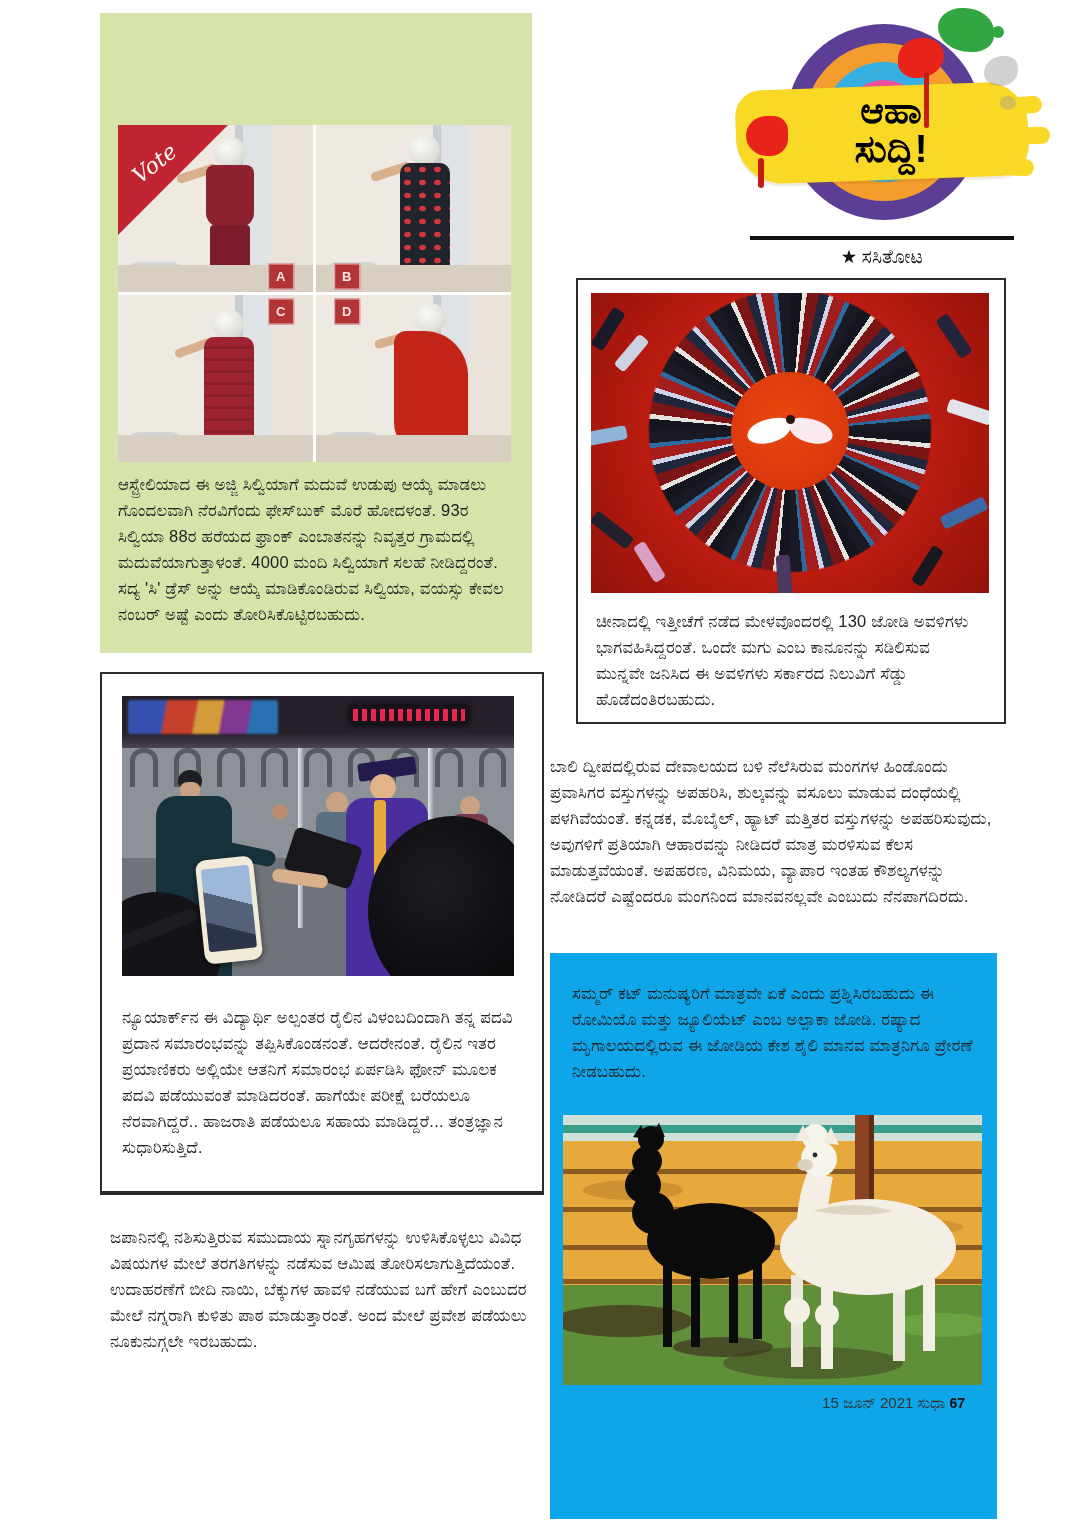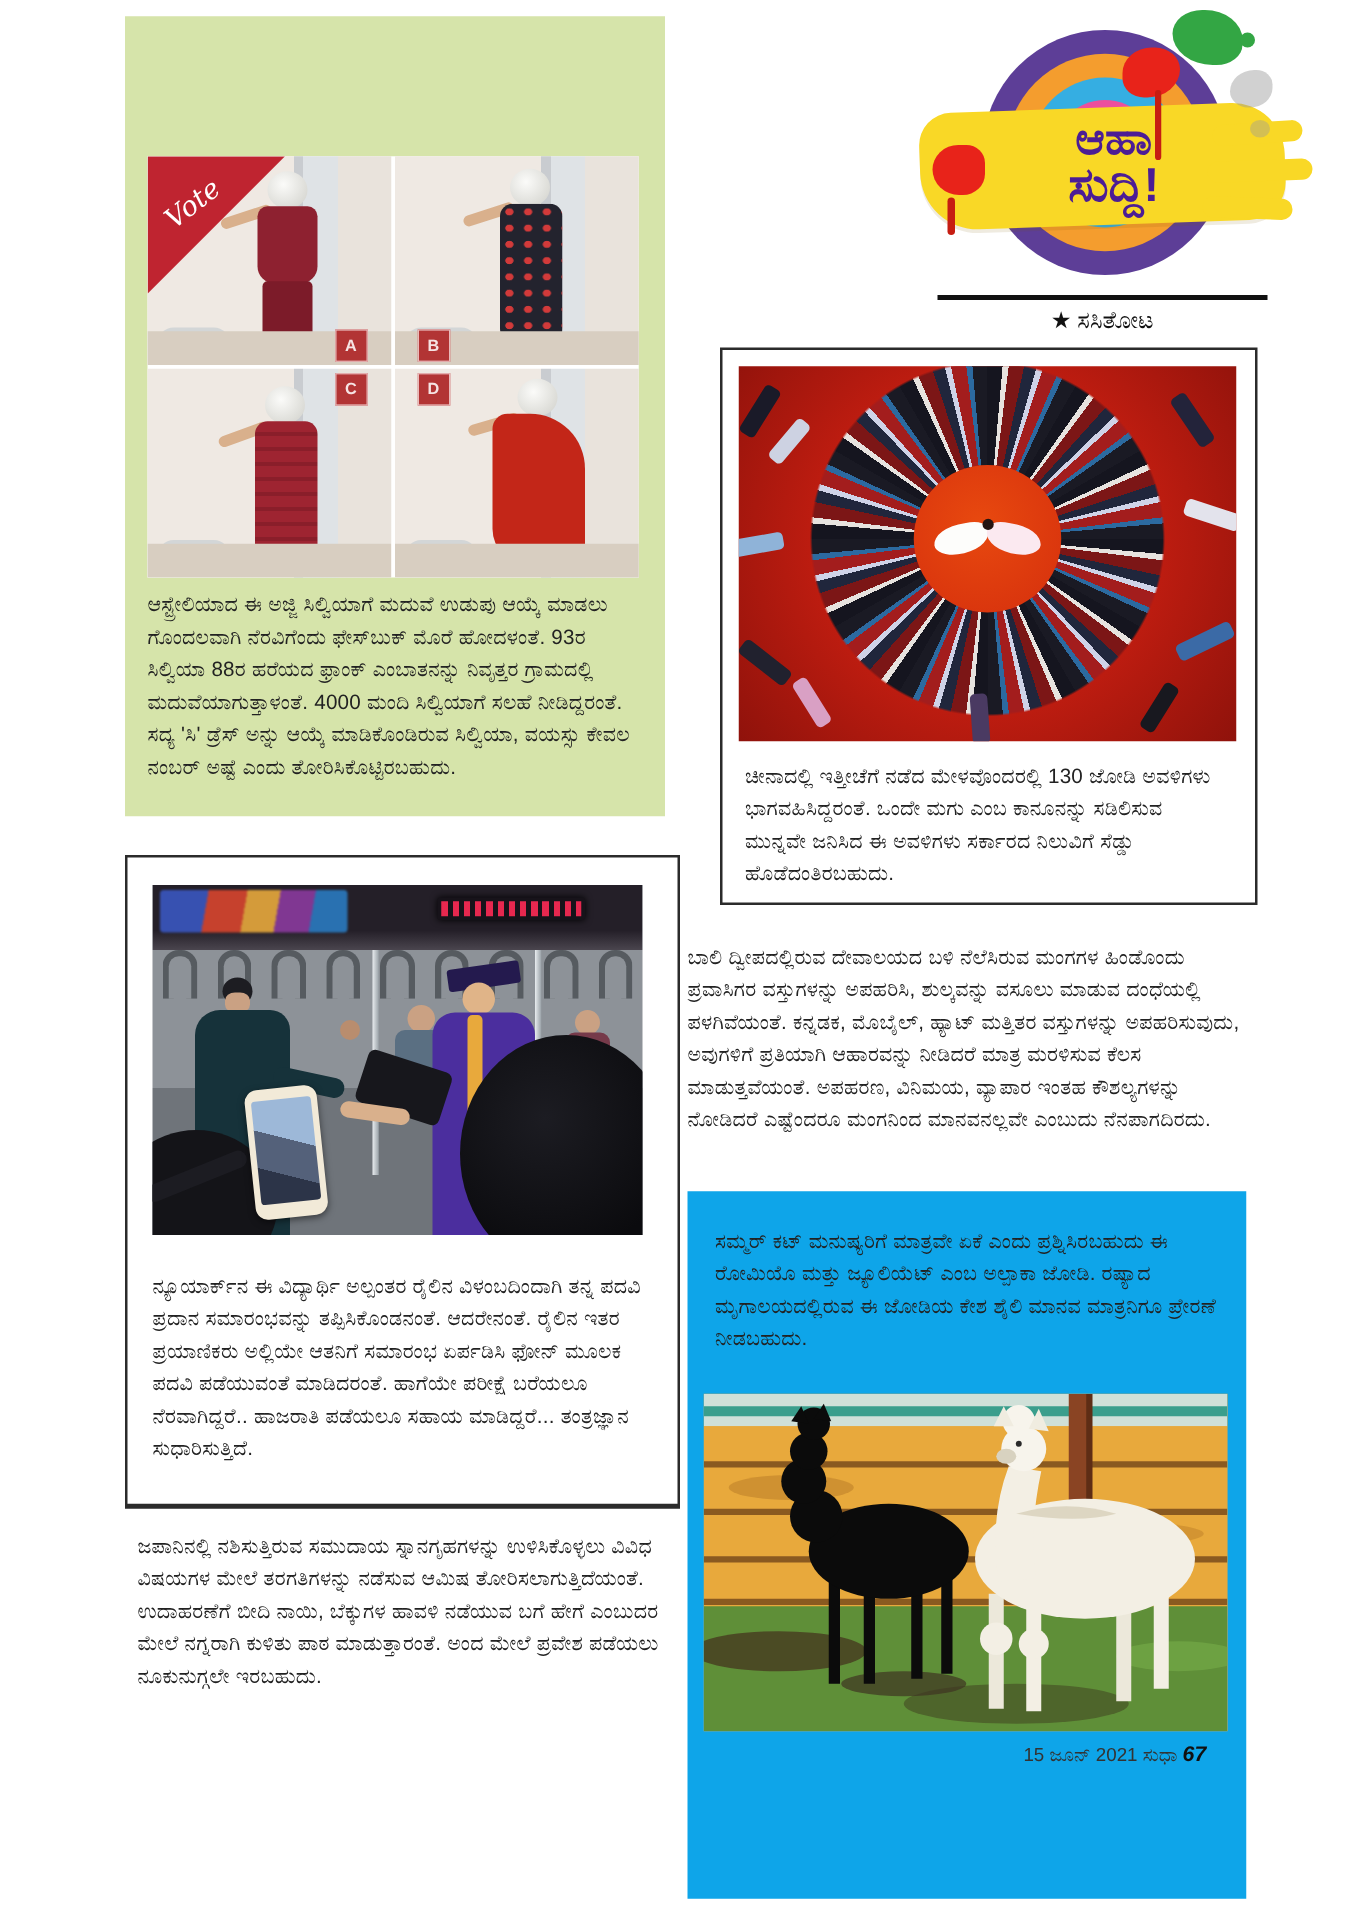--- a/index.html
+++ b/index.html
@@ -5,32 +5,32 @@
   html,body{margin:0;padding:0;background:#ffffff;}
   .page{position:relative;width:1078px;height:1525px;background:#fff;overflow:hidden;
         font-family:"Liberation Sans",sans-serif;color:#1f1f1f;margin:0 auto;}
   .txt{font-size:16.5px;line-height:26px;letter-spacing:.2px;color:#222;text-align:left;}
   .abs{position:absolute;}
 
   
   .greenbox{left:100px;top:13px;width:432px;height:640px;background:#d6e4aa;}
   .whitebox{background:#fff;border:2px solid #2b2b2b;}
   .twinsbox{left:576px;top:278px;width:426px;height:442px;}
-  .subwaybox{left:100px;top:672px;width:440px;height:517px;border-bottom-width:4px;margin-top:12px;}
+  .subwaybox{left:100px;top:672px;width:440px;height:517px;border-bottom-width:4px;}
   .bluebox{left:550px;top:953px;width:447px;height:566px;background:#0ea5e9;}
 
   
   .logo{left:748px;top:12px;width:276px;height:222px;overflow:visible;}
   .ring{position:absolute;border-radius:50%;}
   .band{position:absolute;left:-12px;top:74px;width:292px;height:94px;background:#f9d826;
         border-radius:26px 42px 30px 46px;transform:rotate(-2deg);
         box-shadow:0 3px 0 rgba(120,90,0,.12);}
   .streak{position:absolute;background:#f9d826;height:17px;border-radius:9px;}
   .logo-text{position:absolute;left:58px;top:80px;width:170px;text-align:center;
-             font-weight:bold;color:#4c1d95;line-height:1.05;}
+             font-weight:bold;color:#000000;line-height:1.05;}
   .logo-text .l1{font-size:36px;display:block;}
   .logo-text .l2{font-size:38px;display:block;}
   .splat{position:absolute;}
   .rule{left:750px;top:236px;width:264px;height:4px;background:#111;}
   .column-line{left:750px;top:246px;width:264px;text-align:center;font-size:19px;color:#111;}
 
   
   .dressphoto{position:absolute;left:18px;top:112px;width:393px;height:337px;background:#fff;
               display:grid;grid-template-columns:1fr 1fr;grid-template-rows:1fr 1fr;gap:3px;}
   .q{position:relative;overflow:hidden;
@@ -92,21 +92,21 @@
   .phone{position:absolute;left:78px;bottom:14px;width:58px;height:104px;background:#f2ead8;border-radius:10px;
          transform:rotate(-6deg);box-shadow:0 2px 6px rgba(0,0,0,.5);}
   .phone .screen{position:absolute;inset:9px 5px 12px 5px;border-radius:3px;
          background:linear-gradient(200deg,#9db8d8 0 40%,#54617a 40% 70%,#2c3448 70%);}
 
   
   .alpacaphoto{position:absolute;left:13px;top:162px;width:419px;height:270px;background:#e8a93c;overflow:hidden;}
 
   
   .footer{position:absolute;right:32px;top:441px;font-size:15px;color:#333;}
-  .footer b{font-size:17px;color:#111;font-style:italic;}
+  .footer b{font-size:14px;color:#111;}
 </style>
 </head>
 <body>
 
 <div class="page">
 
   <div class="abs logo">
     <div class="ring" style="left:38px;top:12px;width:196px;height:196px;background:#5d3e97;"></div>
     <div class="ring" style="left:57px;top:31px;width:158px;height:158px;background:#f49d2e;"></div>
     <div class="ring" style="left:76px;top:50px;width:120px;height:120px;background:#35aee2;"></div>

